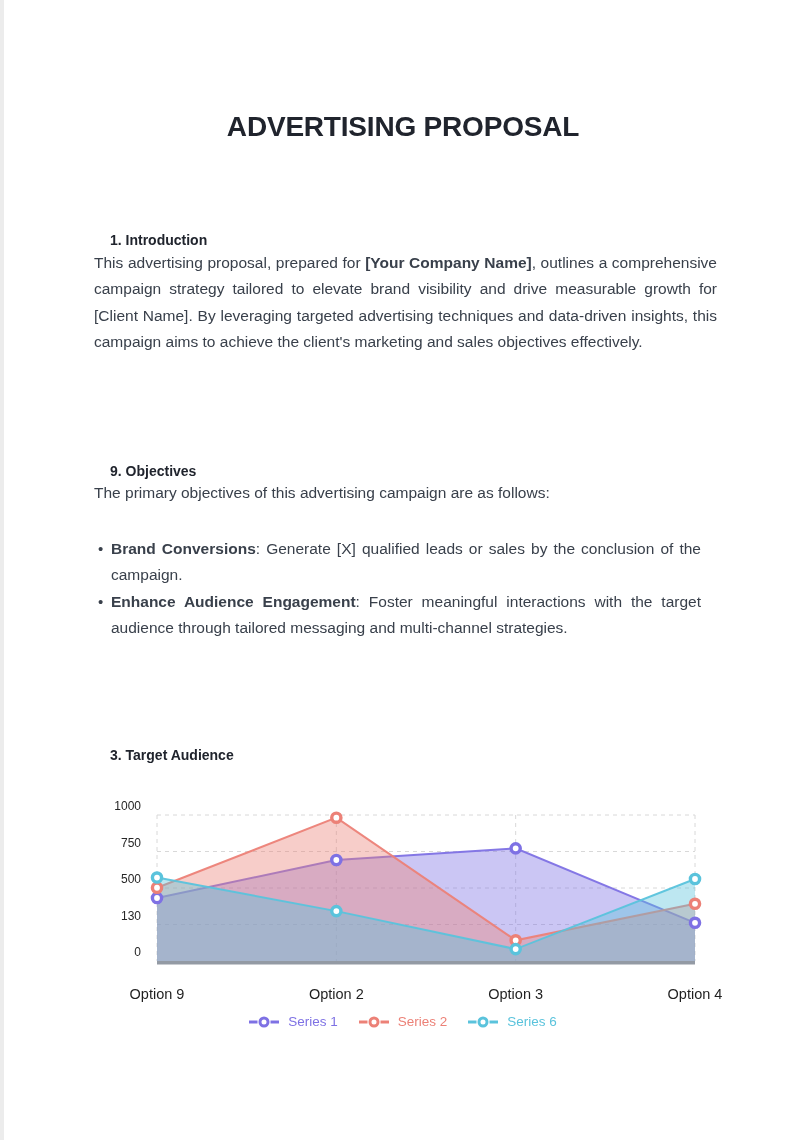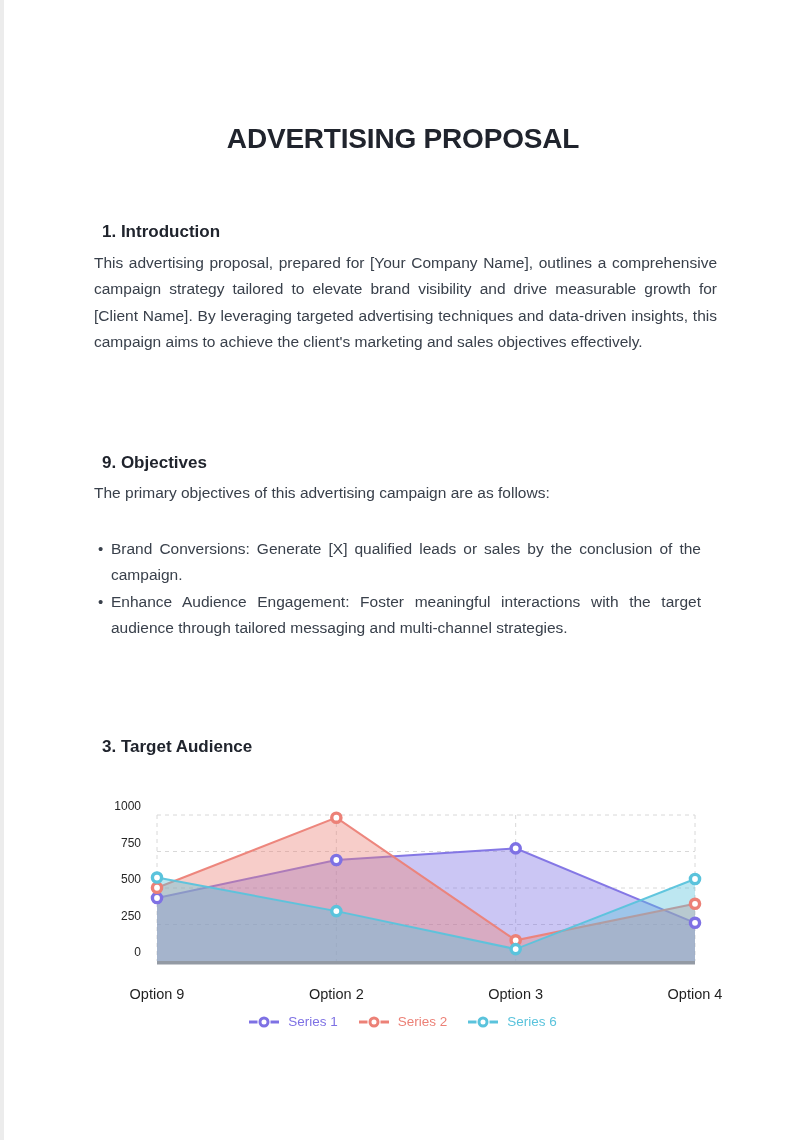--- a/index.html
+++ b/index.html
@@ -8,40 +8,40 @@
     width:806px;height:1140px;
     background:#ffffff;
     font-family:"Liberation Sans", sans-serif;
     overflow:hidden;
   }
   .page-edge{
     position:absolute;left:0;top:0;width:4px;height:100%;
     background:#ececec;
   }
   .doc-title{
-    position:absolute;top:111px;left:0;right:0;margin:12px;
+    position:absolute;top:111px;left:0;right:0;margin:0;
     text-align:center;
     font-size:28px;font-weight:bold;letter-spacing:-0.2px;
     color:#20242d;
   }
   .h2{
-    position:absolute;left:94px;margin:8px;
-    font-size:17px;font-weight:bold;color:#20242d;line-height:28px;
+    position:absolute;left:94px;margin:16px;
+    font-size:14px;font-weight:bold;color:#20242d;line-height:28px;
   }
   .h2-intro{top:210px;}
   .h2-objectives{top:441px;}
   .h2-audience{top:725px;}
   .body-text{
     position:absolute;left:94px;width:623px;margin:0;
     font-size:15.5px;line-height:26.3px;color:#39404b;
     text-align:justify;
   }
   .intro-par{top:250px;}
   .objectives-lead{top:480px;text-align:left;}
-  .b{font-weight:normal;}
+  .b{font-weight:bold;}
   .bullets{
     position:absolute;left:94px;top:536px;width:607px;margin:0;padding:0;
     list-style:none;
     font-size:15.5px;line-height:26.3px;color:#39404b;
   }
   .bullets li{
     position:relative;padding-left:17px;margin:0;
     text-align:justify;
   }
   .bullets li::before{
@@ -139,21 +139,21 @@
         <div class="legend-item">
           <svg width="30" height="12">
             <line x1="0" y1="6" x2="8.5" y2="6" stroke="#5ac3dc" stroke-width="3"></line>
             <line x1="21.5" y1="6" x2="30" y2="6" stroke="#5ac3dc" stroke-width="3"></line>
             <circle cx="15" cy="6" r="4" fill="#ffffff" stroke="#5ac3dc" stroke-width="3"></circle>
           </svg>
           <span class="legend-label" style="color: rgb(90, 195, 220);">Series 6</span>
         </div>
       </div>
   <div class="ylabel" style="left: 89px; top: 164px; color: rgb(38, 38, 38);">0</div>
-      <div class="ylabel" style="left: 89px; top: 127.5px; color: rgb(38, 38, 38);">250</div>
+      <div class="ylabel" style="left: 89px; top: 127.5px; color: rgb(38, 38, 38);">130</div>
       <div class="ylabel" style="left: 89px; top: 91px; color: rgb(38, 38, 38);">500</div>
       <div class="ylabel" style="left: 89px; top: 54.5px; color: rgb(38, 38, 38);">750</div>
       <div class="ylabel" style="left: 89px; top: 18px; color: rgb(38, 38, 38);">1000</div>
       <div class="xlabel" style="left: 92px; top: 206px;">Option 9</div>
       <div class="xlabel" style="left: 271.333px; top: 206px;">Option 2</div>
       <div class="xlabel" style="left: 450.667px; top: 206px;">Option 3</div>
       <div class="xlabel" style="left: 630px; top: 206px;">Option 4</div>
     </div>
 </div>
 

